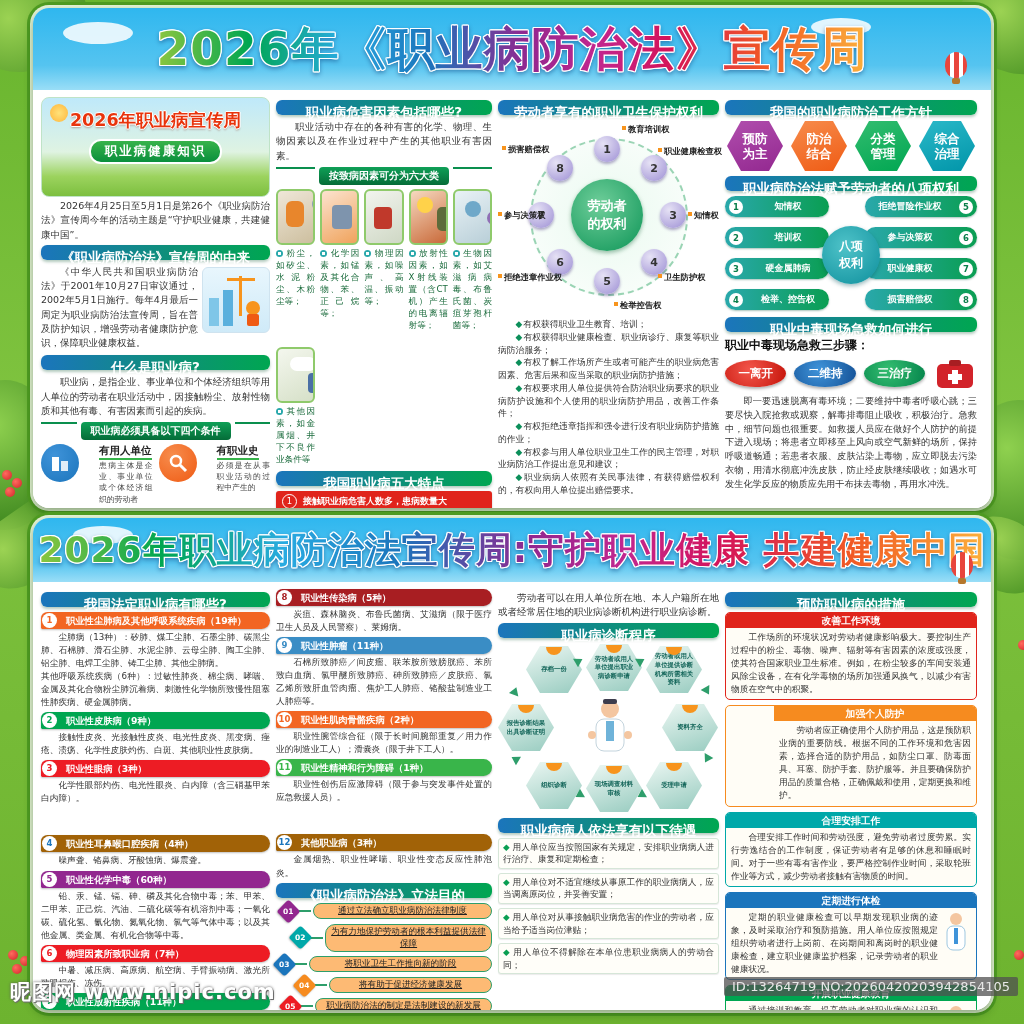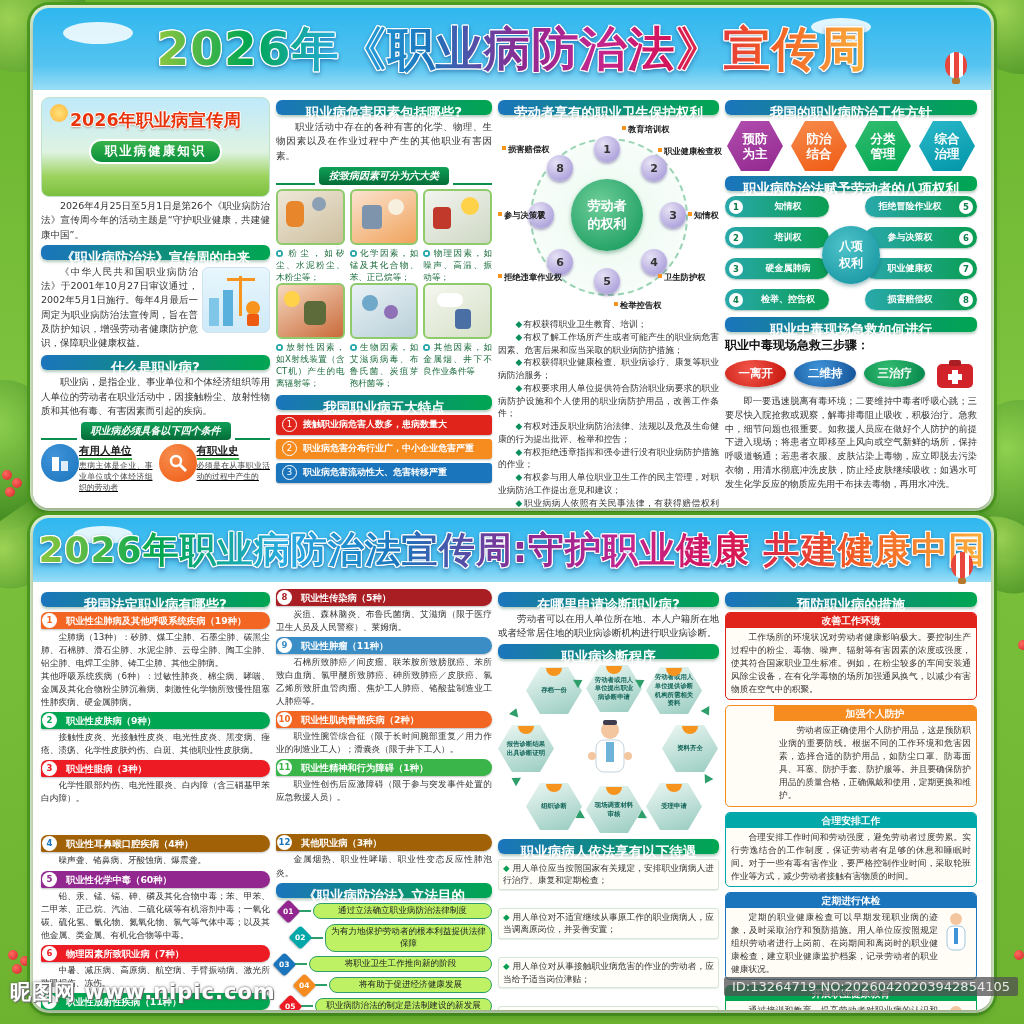--- a/index.html
+++ b/index.html
@@ -25,38 +25,38 @@
   .board2 .btxt{font-size:36px;}
   .cloud{position:absolute;background:#fff;opacity:.85;border-radius:50%;}
   .balloon{position:absolute;width:22px;height:26px;border-radius:50% 50% 45% 45%;background:repeating-linear-gradient(90deg,#e8453c 0 5px,#fff 5px 9px);}
   .balloon::after{content:"";position:absolute;left:7px;bottom:-6px;width:8px;height:6px;background:#b5772c;border-radius:2px;}
   .bbody{display:flex;gap:6px;padding:7px 8px 4px 8px;background:#fff;}
   .col{position:relative;}
   .colA{width:229px;} .colB{width:216px;} .colC{width:221px;} .colD{width:252px;}
   
   .hdr{height:15px;line-height:25px;border-radius:6px;text-align:center;color:#fff;font-weight:bold;font-size:13.5px;
     background:linear-gradient(90deg,#1b75bc 0%,#0e8f7a 55%,#00a651 100%);box-shadow:0 2px 3px rgba(0,80,40,.3);margin:3px 0 5px 0;}
-  .badgewrap{display:flex;align-items:flex-end;gap:4px;margin:4px 0;font-style:italic;}
+  .badgewrap{display:flex;align-items:flex-start;gap:4px;margin:4px 0;}
   .badgewrap::before,.badgewrap::after{content:"";flex:1;height:2px;background:#0a8f4e;}
   .badge{background:linear-gradient(180deg,#0fa057,#056c38);color:#fff;font-size:10px;font-weight:bold;padding:2px 10px;border-radius:4px;white-space:nowrap;}
   .p{font-size:9.5px;line-height:1.5;color:#333;text-align:justify;text-indent:2em;margin:2px 0;}
   .pre{white-space:pre-line;}
   
   .banner{height:98px;border-radius:8px;overflow:hidden;position:relative;background:linear-gradient(180deg,#bfe9fa 0%,#dff3e2 55%,#9cd35e 80%,#7cbf3f 100%);border:1px solid #bfe3c7;}
   .banner-title{margin-top:10px;text-align:center;font-size:17.5px;font-weight:bold;color:#e8340c;text-shadow:1px 0 0 #fff,-1px 0 0 #fff,0 1px 0 #fff,0 -1px 0 #fff,0 2px 2px rgba(120,30,0,.35);}
   .banner-badge{display:table;margin:7px auto 0 auto;background:linear-gradient(180deg,#37b34a,#0a8f3c);border:2px solid #fff;color:#fff;font-size:12.5px;font-weight:bold;padding:2px 14px;border-radius:12px;letter-spacing:2px;}
   .cond-grid{display:grid;grid-template-columns:1fr 1fr;gap:4px 6px;margin-top:4px;}
-  .cond{display:flex;gap:0;text-decoration:underline;}
+  .cond{display:flex;gap:20px;}
   .cond .cicon{width:38px;height:38px;border-radius:50%;flex:0 0 38px;display:flex;align-items:center;justify-content:center;}
   .cond .ct{font-size:10.5px;font-weight:bold;color:#222;border-bottom:2px solid #37b34a;display:table;line-height:1.3;}
   .cond .cx{font-size:7.8px;color:#444;line-height:1.45;text-align:justify;}
   .cb{background:radial-gradient(circle at 35% 30%,#3f93d9,#1b75bc);} .co{background:radial-gradient(circle at 35% 30%,#f78d4d,#ef5a13);}
   .illus{float:right;width:66px;height:64px;margin:2px 0 2px 4px;border-radius:6px;background:linear-gradient(180deg,#e8f6fd,#cfeaf8);border:1px solid #cfe3ef;}
   
-  .fgrid{display:grid;grid-template-columns:1fr 1fr 1fr;gap:0 5px;margin-top:3px;}
+  .fgrid{display:grid;grid-template-columns:1fr 1fr 1fr 1fr 1fr;gap:16px 5px;margin-top:3px;}
   .fcard{height:52px;border-radius:6px;border:2px solid #8fca6b;position:relative;overflow:hidden;}
   .fcap{font-size:8.6px;color:#1a6b3c;line-height:1.4;text-align:justify;margin-top:2px;}
   .fcap::before{content:"";display:inline-block;width:7px;height:7px;border-radius:50%;background:radial-gradient(circle,#fff 30%,#29a8ab 32%);margin-right:2px;vertical-align:-1px;}
   .blob{position:absolute;border-radius:50%;}
   .bar{height:20px;border-radius:3px;display:flex;align-items:center;margin-bottom:4px;box-shadow:0 1px 2px rgba(0,0,0,.25);}
   .bar .bn{width:13px;height:13px;border:1px solid #fff;border-radius:50%;color:#fff;font-size:8.5px;line-height:13px;text-align:center;margin:0 6px;flex:0 0 13px;}
   .bar .bt{color:#fff;font-size:9px;font-weight:bold;}
   .bg-red{background:#e0241b;} .bg-org{background:#f68b1f;} .bg-blue{background:#1b75bc;}
   
   .wheel{position:relative;height:196px;}
@@ -94,28 +94,28 @@
   .i-blu{background:#a16207;margin-top:30px;} .i-blu .n{color:#1b75bc;}
   .i-pur{background:#92278f;} .i-pur .n{color:#92278f;}
   .i-dred{background:#a81e22;} .i-dred .n{color:#a81e22;}
   .i-lblu{background:#3a8dc5;} .i-lblu .n{color:#3a8dc5;}
   .i-grn2{background:#39b54a;} .i-grn2 .n{color:#39b54a;}
   
   .purp{display:flex;align-items:center;margin-bottom:4px;}
   .pd{width:17px;height:17px;transform:rotate(45deg);display:flex;align-items:center;justify-content:center;border-radius:3px;flex:0 0 17px;box-shadow:0 1px 2px rgba(0,0,0,.3);}
   .pd span{transform:rotate(-45deg);color:#fff;font-size:7.5px;font-weight:bold;}
   .pline{width:12px;height:2px;background:#2e9e6b;margin:0 2px;flex:0 0 12px;}
-  .ppill{flex:1;border:1.5px solid #2e9e6b;border-radius:10px;font-size:8.6px;color:#222;text-align:center;padding:1px 3px;background:#bef264;}
+  .ppill{flex:1;border:1.5px solid #2e9e6b;border-radius:10px;font-size:8.6px;color:#222;text-align:center;padding:1px 3px;background:#fdba74;text-decoration:underline;}
   .d1{background:#92278f;} .d2{background:#00a8a9;} .d3{background:#1b75bc;} .d4{background:#f68b1f;} .d5{background:#ed1c24;}
   
   .flow{position:relative;height:172px;margin-bottom:2px;}
   .fhex{position:absolute;width:56px;height:50px;clip-path:polygon(25% 3%,75% 3%,100% 50%,75% 97%,25% 97%,0 50%);background:linear-gradient(160deg,#eef8f4,#95cabe);display:flex;align-items:center;justify-content:center;text-align:center;font-size:6.4px;color:#14665a;font-weight:bold;padding:0 6px;box-sizing:border-box;line-height:1.35;}
   .fhex::before{content:"";position:absolute;top:2px;left:50%;transform:translateX(-50%);width:16px;height:8px;background:#f7941d;border-radius:0 0 9px 9px;}
   .farrow{position:absolute;width:0;height:0;border-left:5px solid transparent;border-right:5px solid transparent;border-top:8px solid #2e9e6b;}
-  .ben{border:1px solid #d6e6d8;background:#fffef9;border-radius:3px;padding:2px 4px;margin-bottom:18px;font-size:8.7px;color:#333;line-height:1.45;text-align:justify;box-shadow:0 1px 1px rgba(0,0,0,.08);}
+  .ben{border:1px solid #d6e6d8;background:#fffef9;border-radius:3px;padding:2px 4px;margin-bottom:4px;font-size:8.7px;color:#333;line-height:1.45;text-align:justify;box-shadow:0 1px 1px rgba(0,0,0,.08);}
   .ben::before{content:"◆ ";color:#0a9e52;}
   
   .mbox{border:1px solid;border-radius:5px;margin-bottom:5px;overflow:hidden;background:#fffdf6;}
   .mhdr{color:#fff;text-align:center;font-weight:bold;font-size:9.8px;height:15px;line-height:15px;}
   .mtxt{padding:3px 5px;font-size:8.7px;line-height:1.5;color:#333;text-indent:2em;text-align:justify;}
   .m-red{border-color:#e0241b;} .m-red .mhdr{background:#e0241b;}
   .m-org{border-color:#f68b1f;padding-left:48px;} .m-org .mhdr{background:#f68b1f;}
   .m-teal{border-color:#00a8a9;} .m-teal .mhdr{background:#00a8a9;}
   .m-blue{border-color:#1b75bc;} .m-blue .mhdr{background:#1b75bc;}
   .m-grn{border-color:#00a651;} .m-grn .mhdr{background:#00a651;}
@@ -301,24 +301,23 @@
           <div class="wlab" style="left:160px;top:26px;">职业健康检查权</div>
           <div class="wlab" style="left:190px;top:90px;">知情权</div>
           <div class="wlab" style="left:160px;top:152px;">卫生防护权</div>
           <div class="wlab" style="left:116px;top:180px;">检举控告权</div>
           <div class="wlab" style="left:0px;top:152px;">拒绝违章作业权</div>
           <div class="wlab" style="left:0px;top:90px;">参与决策权</div>
           <div class="wlab" style="left:4px;top:24px;">损害赔偿权</div>
         </div>
         <div class="blist">
           <div class="bul">有权获得职业卫生教育、培训；</div>
+          <div class="bul">有权获得职业健康检查、职业病诊疗、康复等职业病防治服务；</div>
           <div class="bul">有权了解工作场所产生或者可能产生的职业病危害因素、危害后果和应当采取的职业病防护措施；</div>
-          <div class="bul">有权获得职业健康检查、职业病诊疗、康复等职业病防治服务；</div>
           <div class="bul">有权要求用人单位提供符合防治职业病要求的职业病防护设施和个人使用的职业病防护用品，改善工作条件；</div>
-          <div class="bul">有权对违反职业病防治法律、法规以及危及生命健康的行为提出批评、检举和控告；</div>
           <div class="bul">有权拒绝违章指挥和强令进行没有职业病防护措施的作业；</div>
           <div class="bul">有权参与用人单位职业卫生工作的民主管理，对职业病防治工作提出意见和建议；</div>
           <div class="bul">职业病病人依照有关民事法律，有获得赔偿权利的，有权向用人单位提出赔偿要求。</div>
         </div>
 
       </div>
 
       <div class="col colD">
         <div class="hdr">我国的职业病防治工作方针</div>
         <div class="hexrow">
@@ -484,21 +483,20 @@
               <span>05</span>
             </div>
             <div class="pline"></div>
             <div class="ppill">职业病防治法的制定是法制建设的新发展</div>
           </div>
         <div class="hdr">铅的健康影响有哪些?</div>
 
       </div>
 
       <div class="col colC">
-        <div class="hdr">在哪里申请诊断职业病?</div>
         <p class="p">劳动者可以在用人单位所在地、本人户籍所在地或者经常居住地的职业病诊断机构进行职业病诊断。</p>
         <div class="hdr">职业病诊断程序</div>
         <div class="flow">
           <div class="fhex" style="left:28px;top:2px;">存档一份</div>
           <div class="fhex" style="left:88px;top:0px;">劳动者或用人单位提出职业病诊断申请</div>
           <div class="fhex" style="left:148px;top:2px;">劳动者或用人单位提供诊断机构所需相关资料</div>
           <div class="fhex" style="left:164px;top:60px;">资料齐全</div>
           <div class="fhex" style="left:148px;top:118px;">受理申请</div>
           <div class="fhex" style="left:88px;top:121px;">现场调查材料审核</div>
           <div class="fhex" style="left:28px;top:118px;">组织诊断</div>

